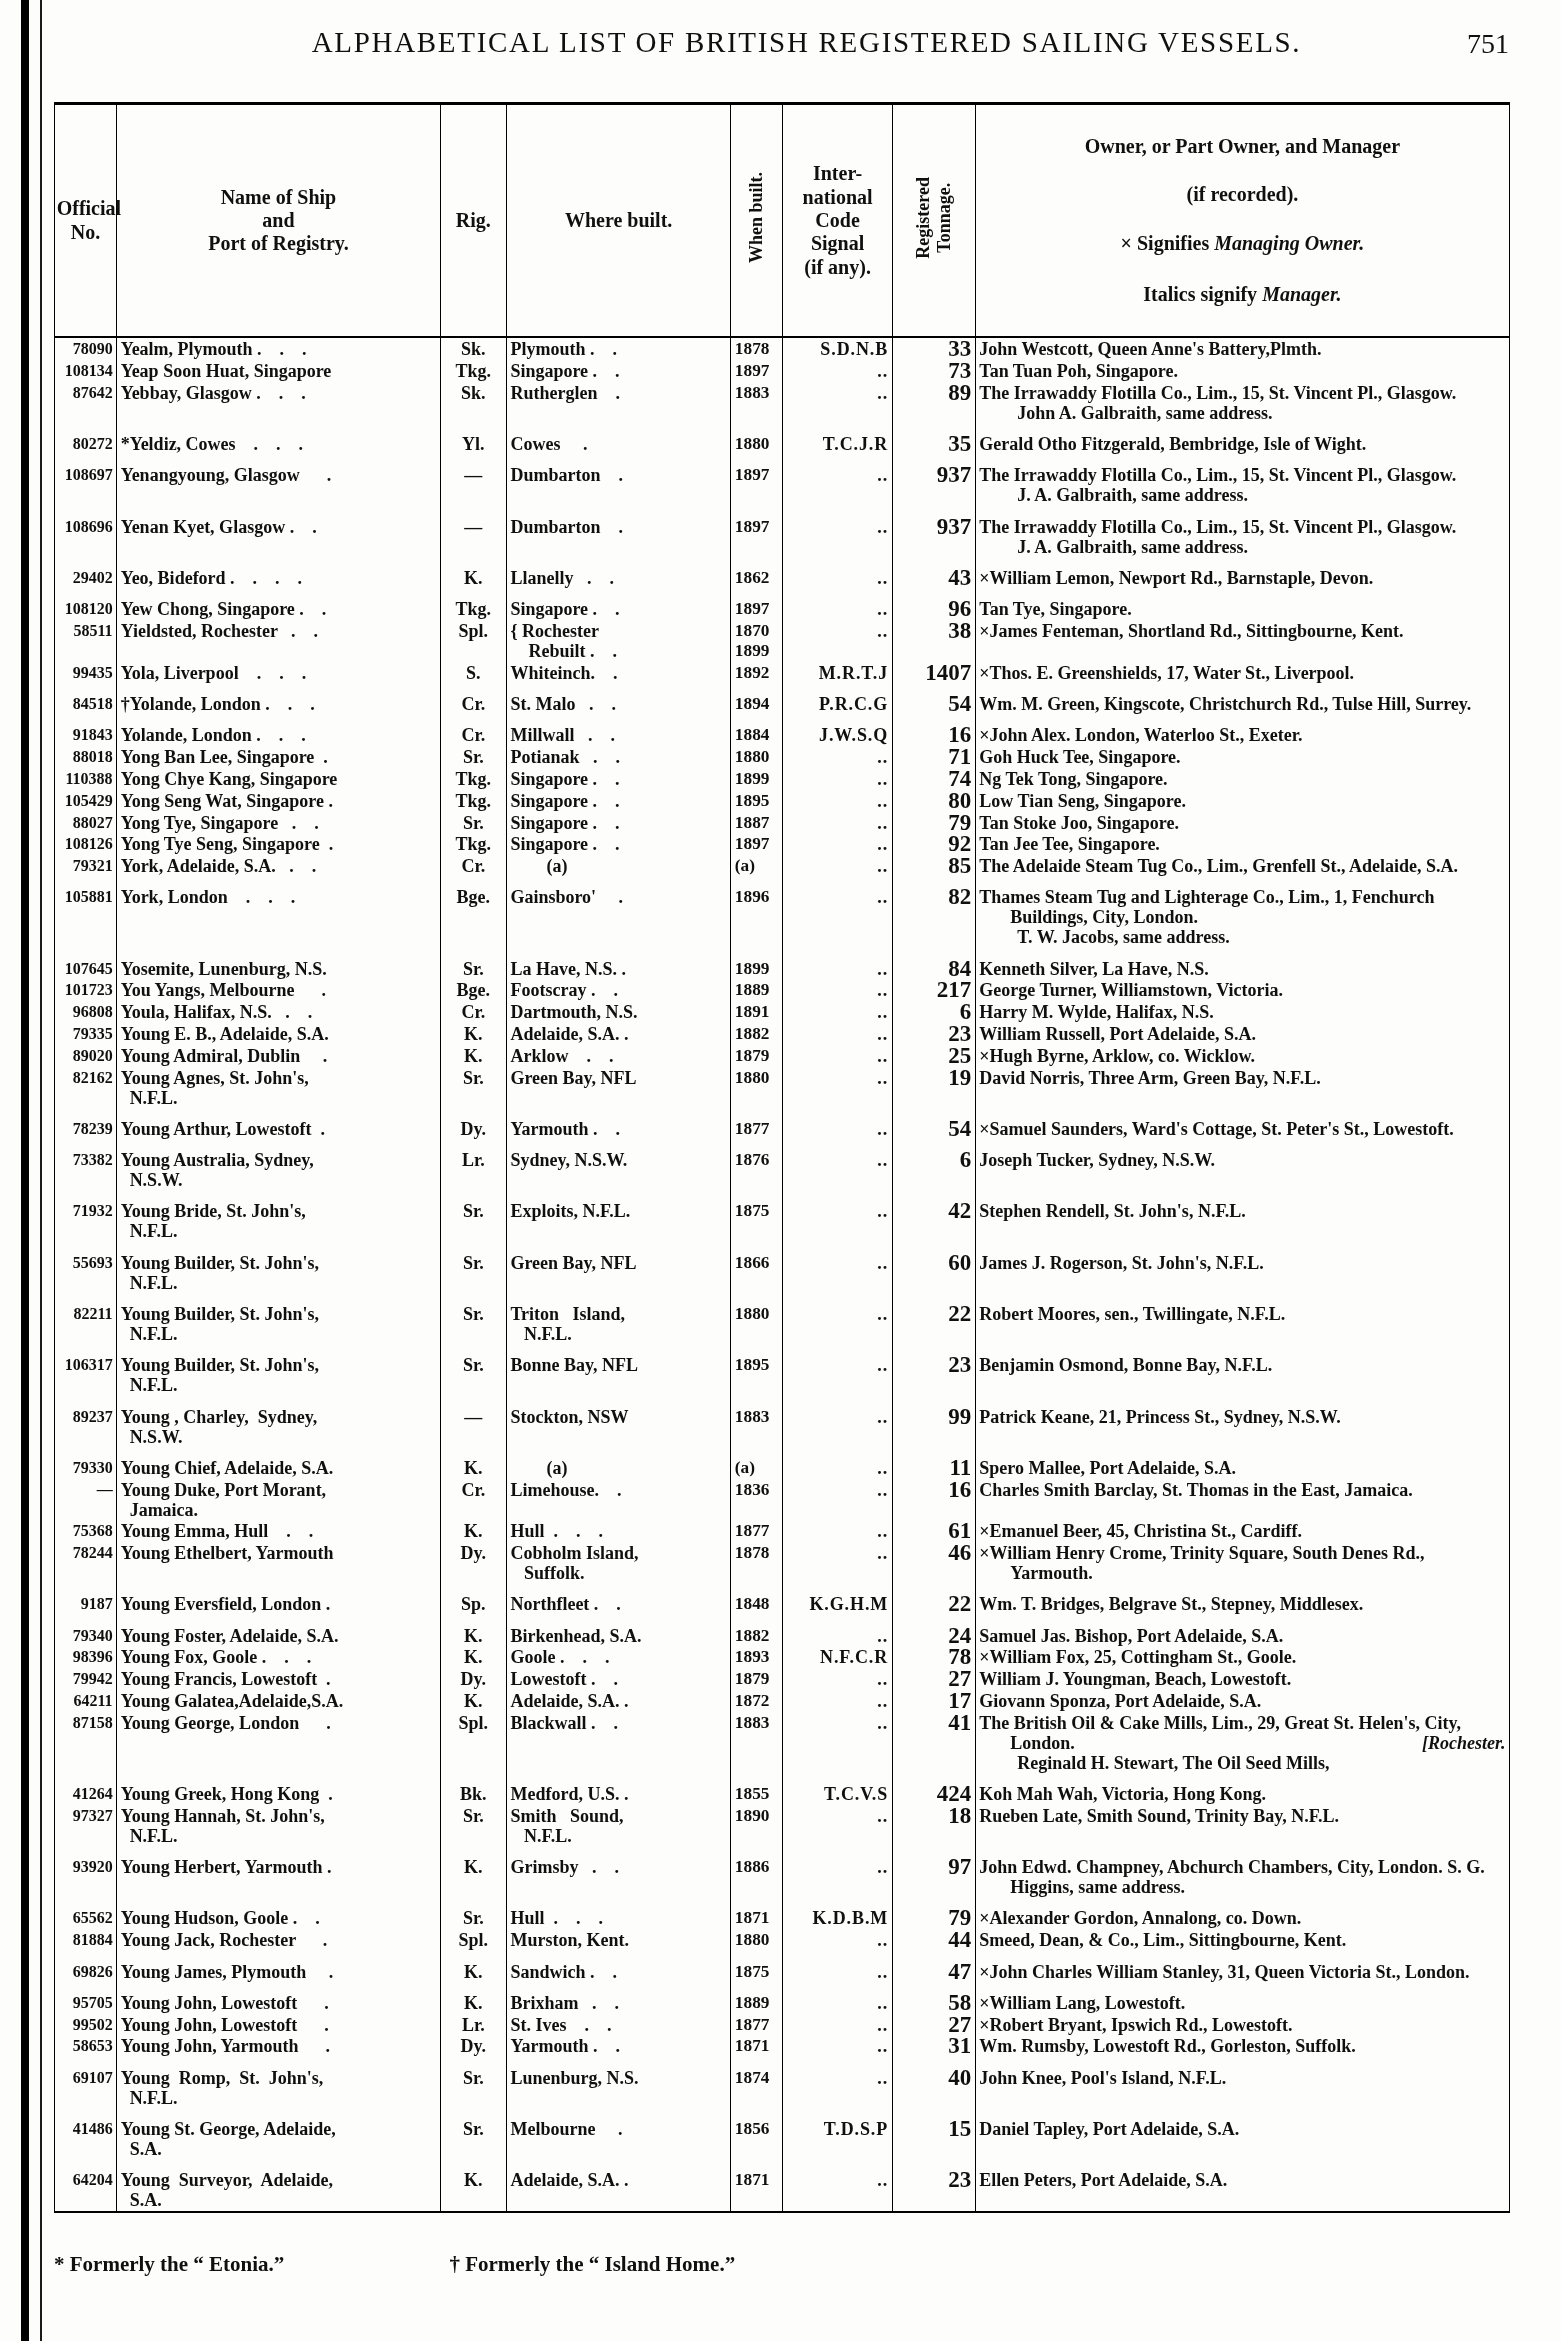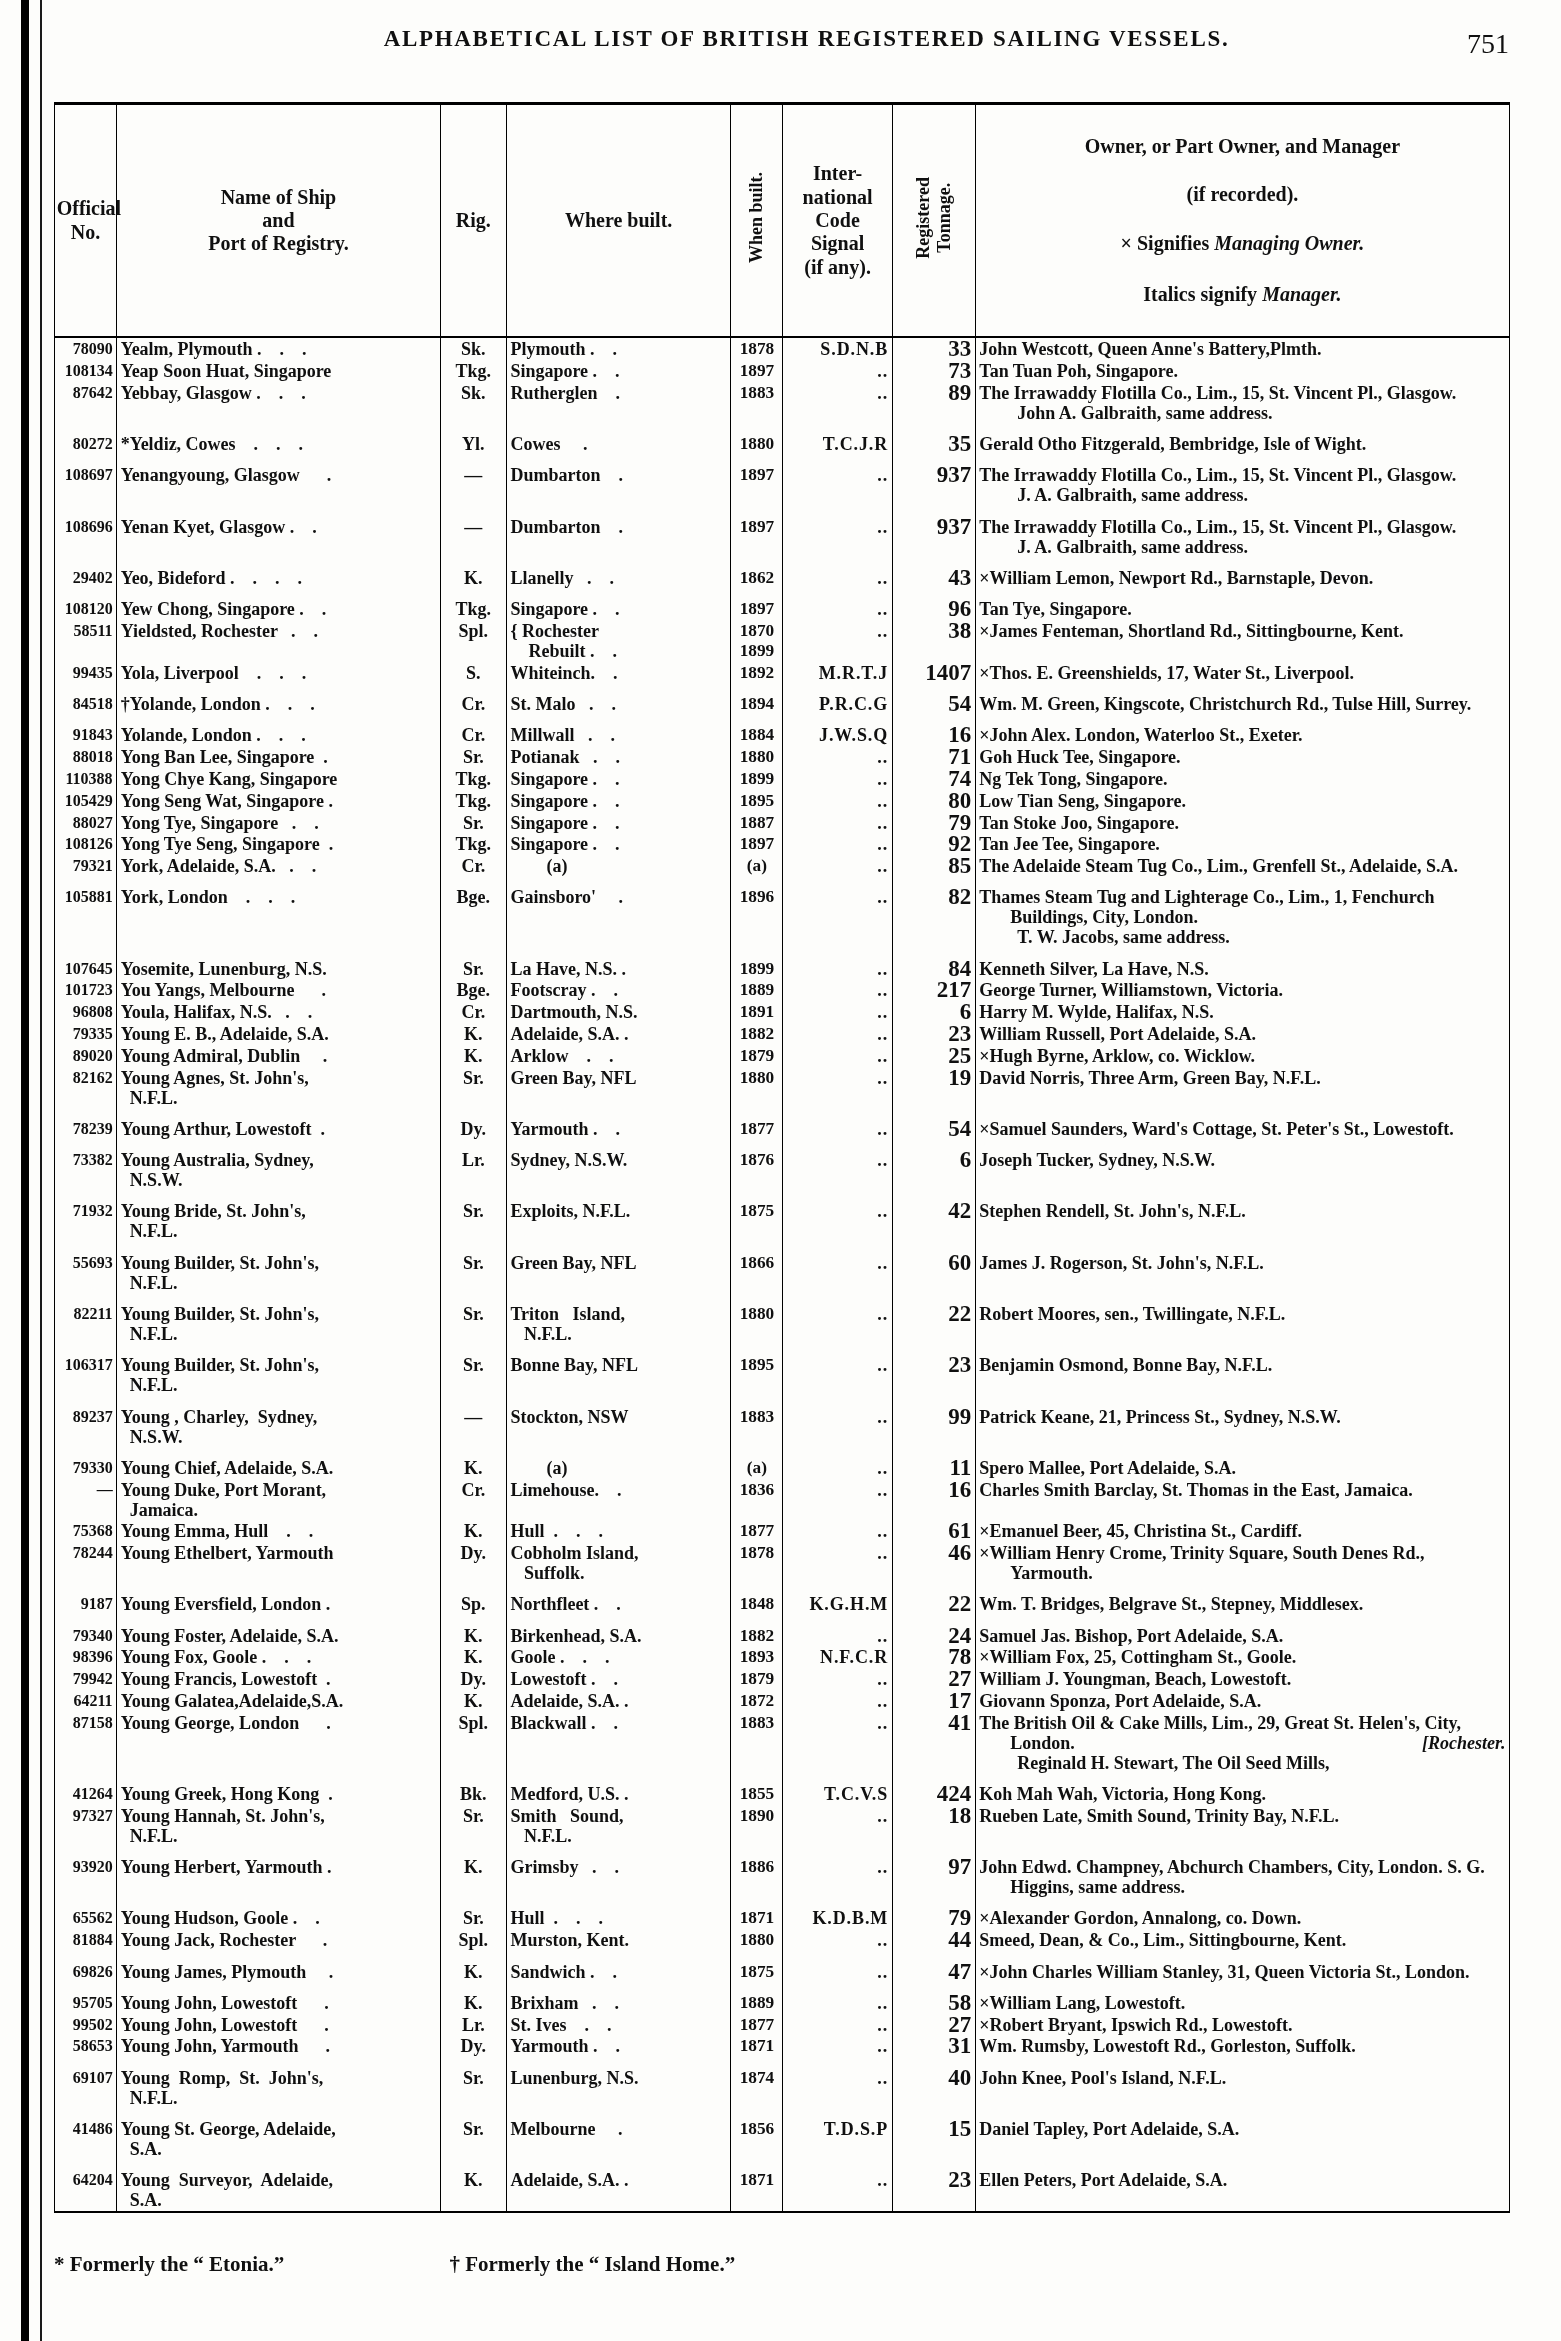--- a/index.html
+++ b/index.html
@@ -5,21 +5,21 @@
   html,body{margin:0;padding:0;}
   body{
     width:1561px;height:2342px;position:relative;overflow:hidden;
     background:#fdfdfb;color:#101010;
     font-family:"Liberation Serif","DejaVu Serif",serif;
   }
   .binding-a{position:absolute;left:21px;top:0;bottom:0;width:7.8px;background:#000;}
   .binding-b{position:absolute;left:40px;top:0;bottom:0;width:1.7px;background:#1a1a1a;}
   .page-head{position:absolute;top:26px;left:104px;right:52px;height:43px;}
   .page-title{
-    text-align:center;font-weight:700;font-size:23px;letter-spacing:1.7px;
+    text-align:center;font-weight:400;font-size:29px;letter-spacing:1.7px;
     font-family:"Liberation Serif",serif;
   }
   .page-number{position:absolute;right:0;top:1.7px;font-weight:400;font-size:28px;}
   table.vtable{
     position:absolute;left:54px;top:102px;width:1456px;
     border-collapse:collapse;table-layout:fixed;
     border-top:3.5px solid #000;border-bottom:2.6px solid #000;
   }
   table.vtable th,table.vtable td{
     border-left:1.7px solid #000;border-right:1.7px solid #000;
@@ -35,21 +35,21 @@
     writing-mode:vertical-rl;transform:rotate(180deg);
     white-space:pre-line;display:inline-block;line-height:21px;font-size:18px;
   }
   .owner-head-line{font-size:20px;line-height:25px;}
   .owner-head-sig{font-size:20px;line-height:27px;}
   tbody td{font-weight:700;font-size:18px;line-height:20px;}
   td.c-no{text-align:right;font-size:16px;padding-right:4.3px;white-space:pre-wrap;padding-top:2.6px;}
   td.c-name{white-space:pre-wrap;padding-left:7.8px;}
   td.c-rig{text-align:center;white-space:pre-wrap;}
   td.c-where{white-space:pre-wrap;padding-left:10.4px;}
-  td.c-when{text-align:center;white-space:pre-wrap;font-size:17.3px;padding-left:0;padding-right:0;}
+  td.c-when{white-space:pre-wrap;font-size:17.3px;padding-left:0;padding-right:0;}
   td.c-code{text-align:right;white-space:pre-wrap;letter-spacing:0.9px;}
   td.c-ton{text-align:right;padding-right:12px;font-size:23px;}
   td.c-owner{padding-left:8.7px;padding-right:5.2px;}
   .owner-main{padding-left:31px;text-indent:-31px;}
   .mgr{}
   .mgr-line{margin-left:38px;}
   .owner-note{font-style:italic;float:right;}
   tr.gap td{padding-top:10.4px;}
   .footnotes{
     position:absolute;left:54px;width:1456px;top:2252px;

